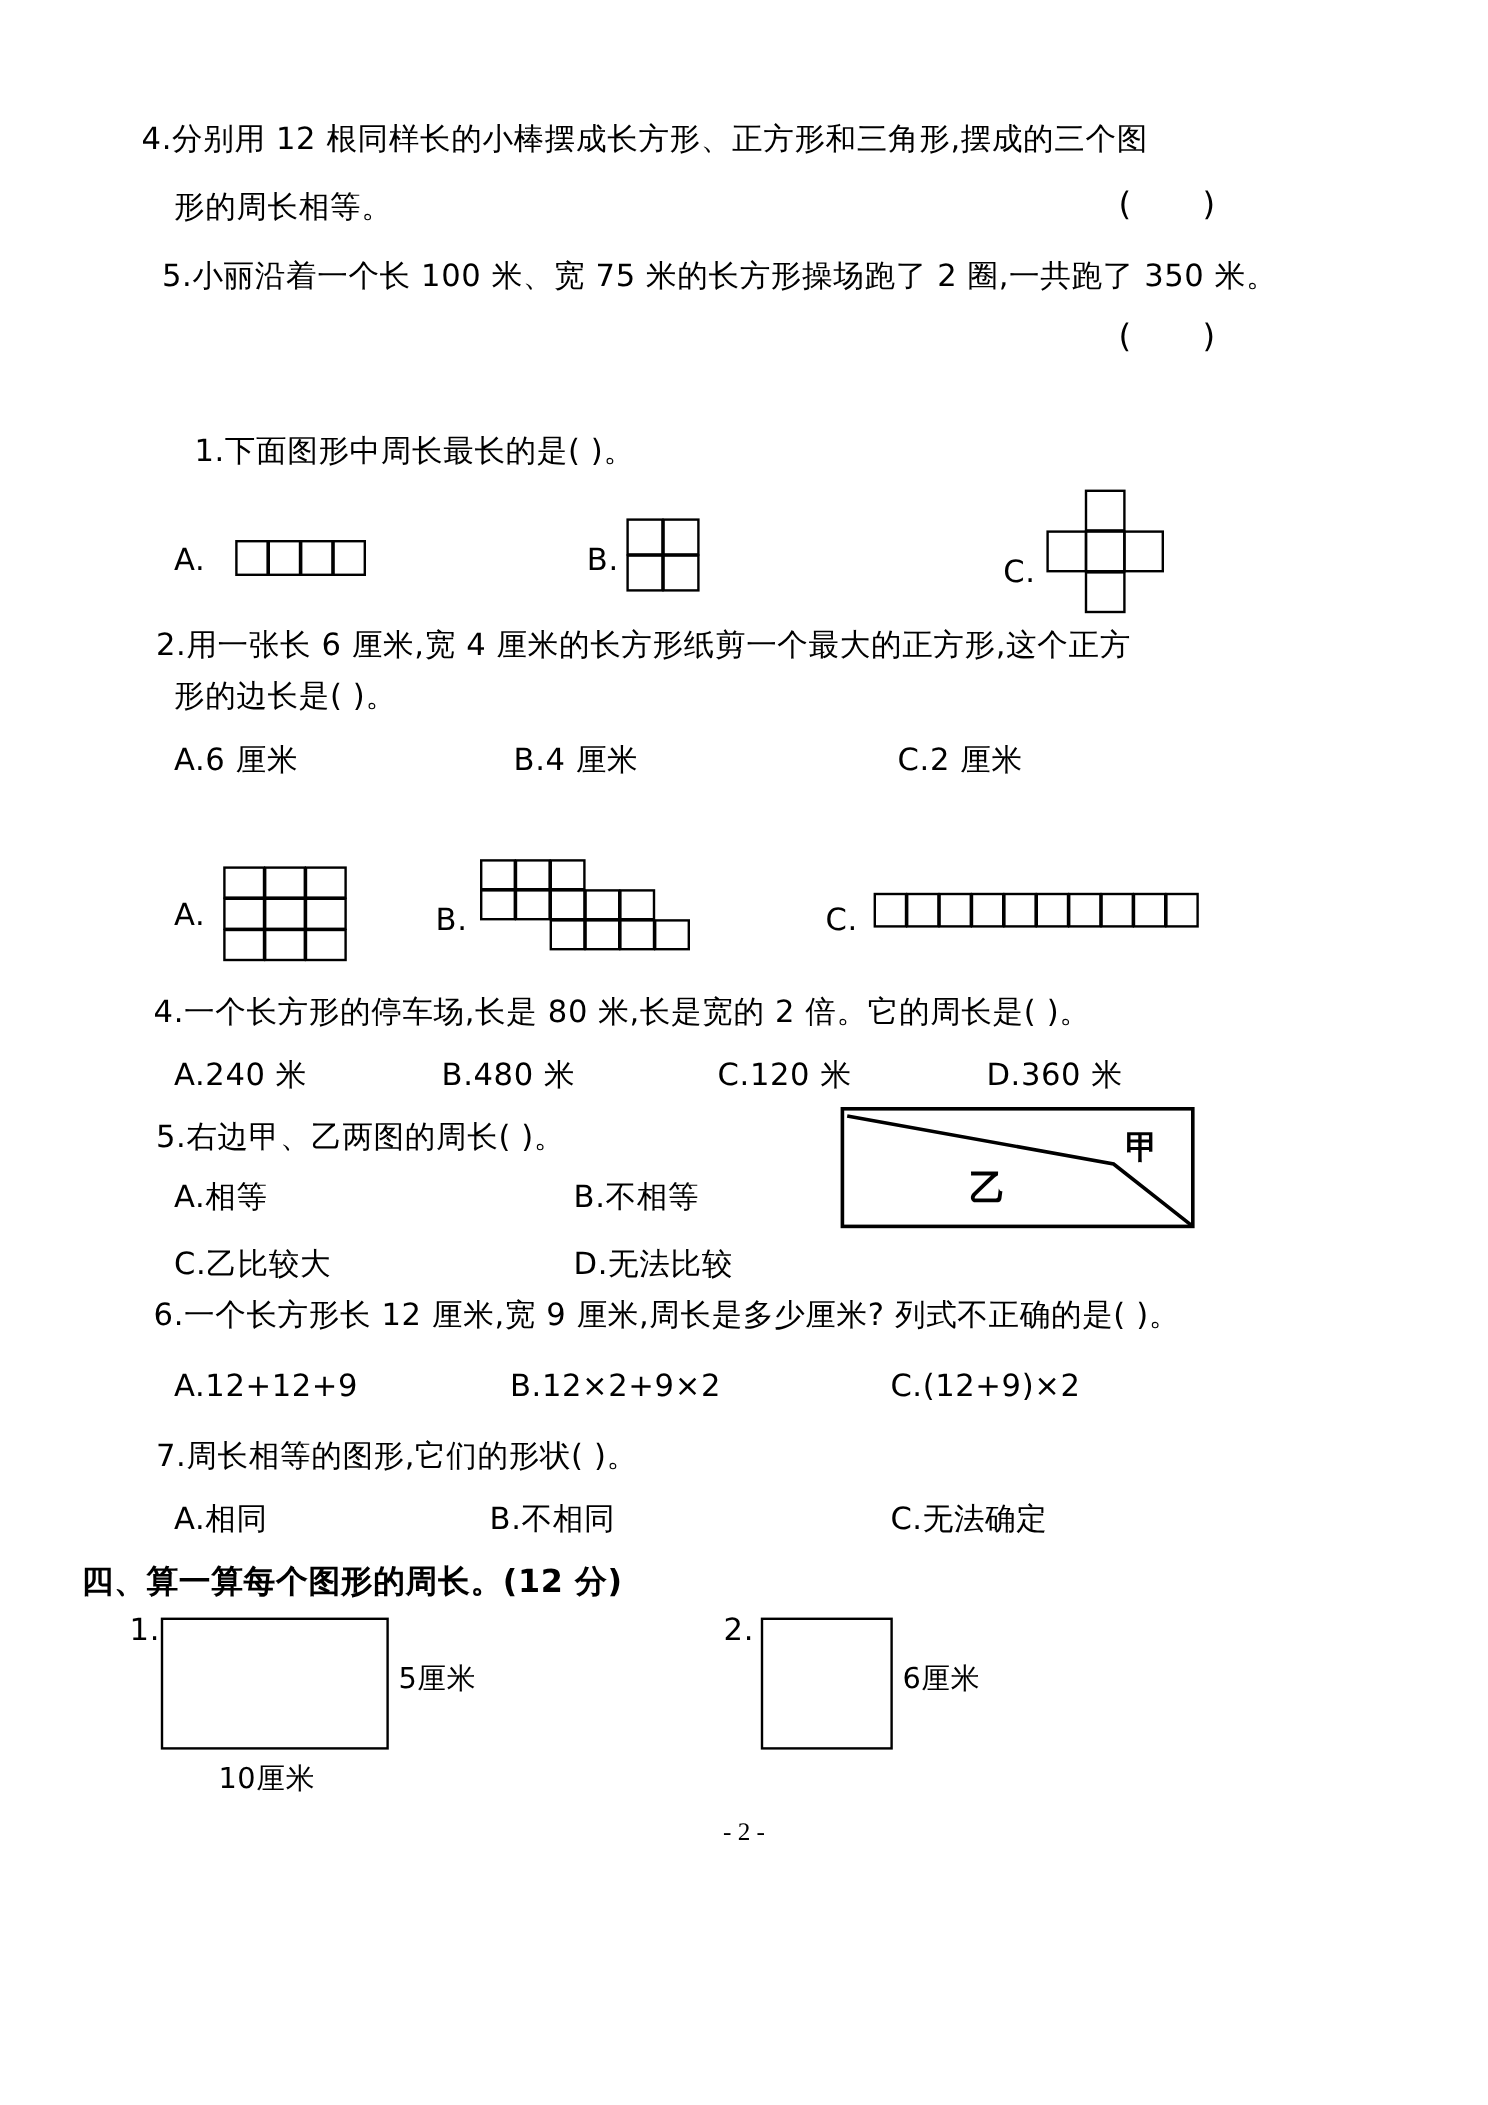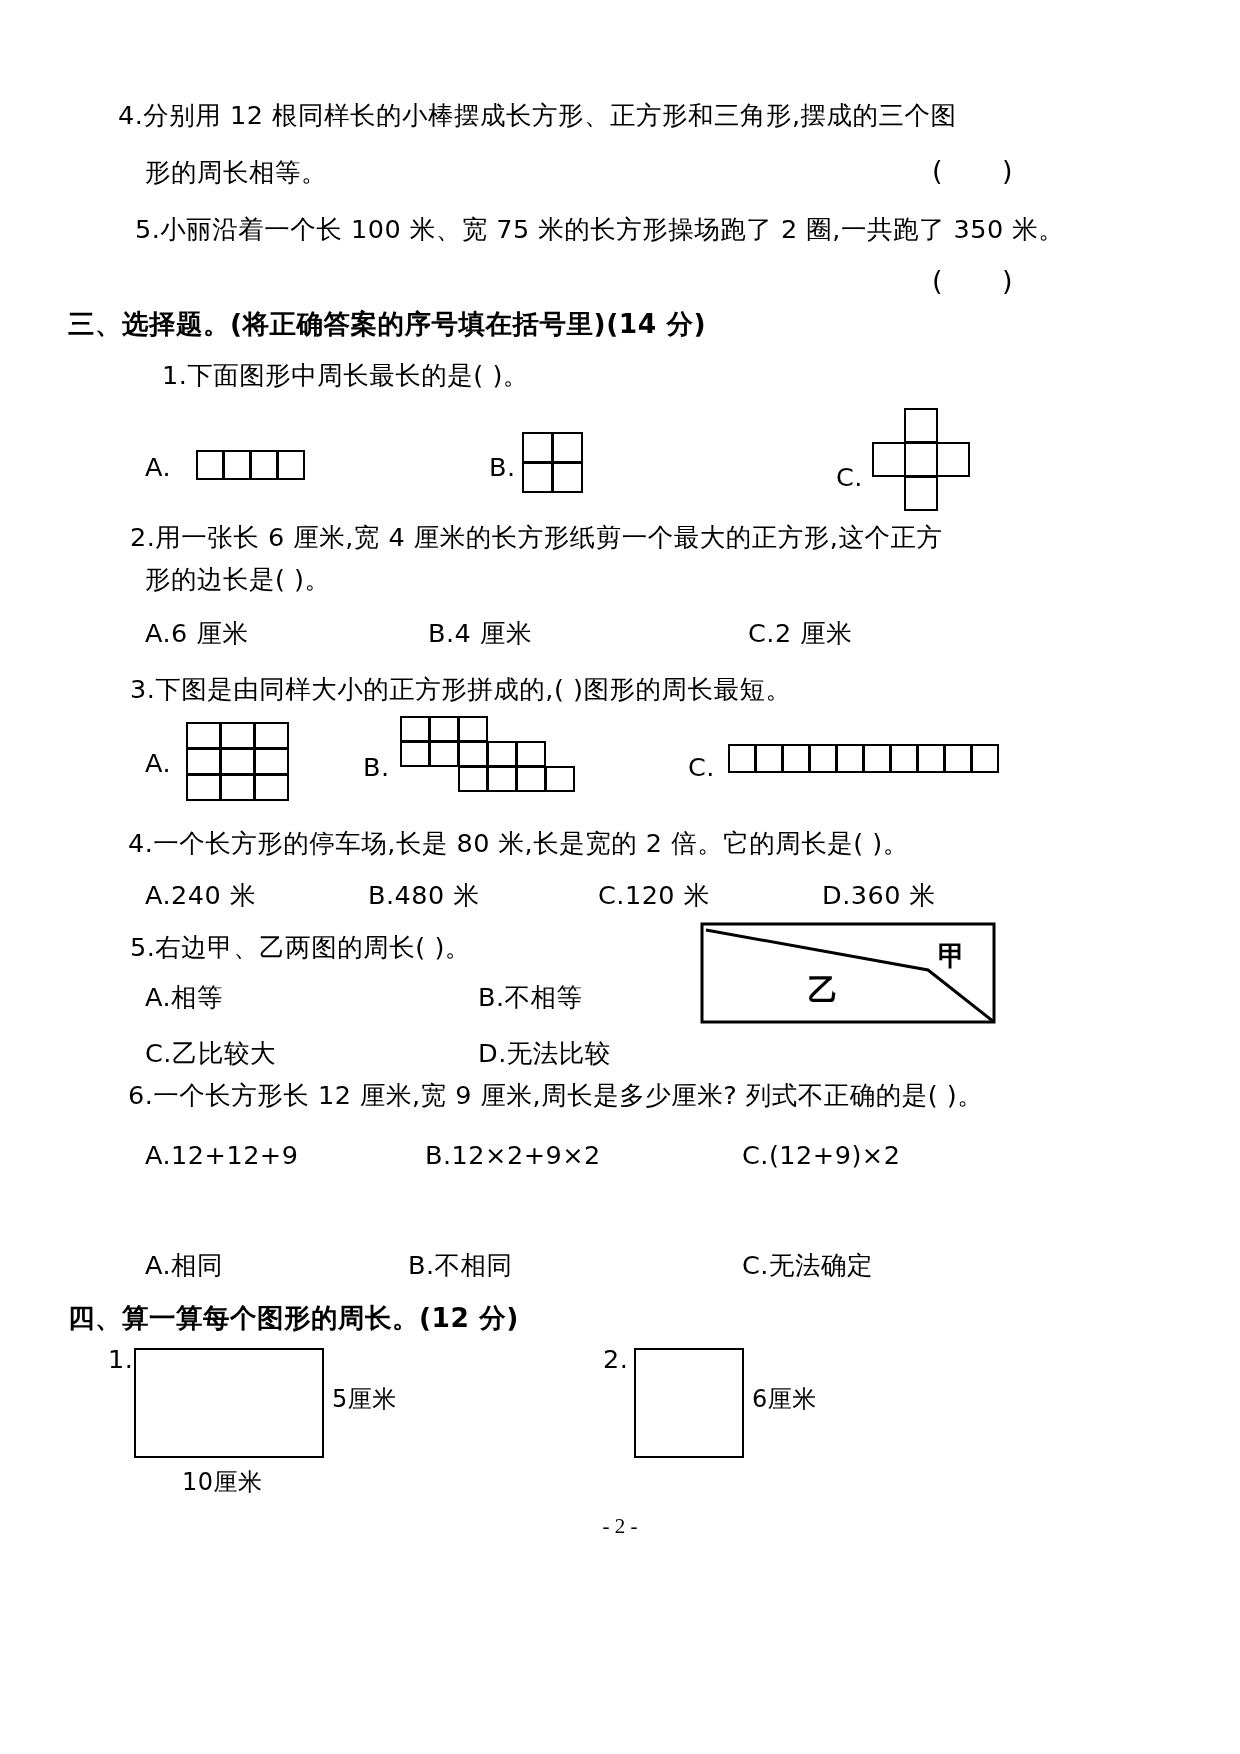--- a/index.html
+++ b/index.html
@@ -63,21 +63,20 @@
 
   <div class="para" style="left:118px; top:98px;">4.分别用 12 根同样长的小棒摆成长方形、正方形和三角形,摆成的三个图</div>
   <div class="para" style="left:145px; top:155px;">形的周长相等。</div>
   <div class="para" style="left:932px; top:155px; font-size:27px;">(</div>
   <div class="para" style="left:1002px; top:155px; font-size:27px;">)</div>
 
   <div class="para" style="left:135px; top:212px;">5.小丽沿着一个长 100 米、宽 75 米的长方形操场跑了 2 圈,一共跑了 350 米。</div>
   <div class="para" style="left:932px; top:265px; font-size:27px;">(</div>
   <div class="para" style="left:1002px; top:265px; font-size:27px;">)</div>
 
-  <div class="para bold" style="left:68px; top:306px; font-size:26.5px;">三、选择题。(将正确答案的序号填在括号里)(14 分)</div>
 
   <div class="para" style="left:138px; top:358px;margin-left:24px;">1.下面图形中周长最长的是(            )。</div>
 
   <div class="para" style="left:145px; top:452px;">A.</div>
   <div class="fig" style="left:196px; top:450px; width:110px; height:30px;">
     <div class="cell" style="left:0px; top:0px; width:28px; height:30px;"></div>
     <div class="cell" style="left:27px; top:0px; width:28px; height:30px;"></div>
     <div class="cell" style="left:54px; top:0px; width:28px; height:30px;"></div>
     <div class="cell" style="left:81px; top:0px; width:28px; height:30px;"></div>
   </div>
@@ -98,21 +97,20 @@
     <div class="cell" style="left:64px; top:34px; width:34px; height:35px;"></div>
     <div class="cell" style="left:32px; top:68px; width:34px; height:35px;"></div>
   </div>
 
   <div class="para" style="left:130px; top:520px;">2.用一张长 6 厘米,宽 4 厘米的长方形纸剪一个最大的正方形,这个正方</div>
   <div class="para" style="left:145px; top:562px;">形的边长是(           )。</div>
   <div class="para" style="left:145px; top:616px;">A.6 厘米</div>
   <div class="para" style="left:428px; top:616px;">B.4 厘米</div>
   <div class="para" style="left:748px; top:616px;">C.2 厘米</div>
 
-  <div class="para" style="left:130px; top:672px;">3.下图是由同样大小的正方形拼成的,(           )图形的周长最短。</div>
 
   <div class="para" style="left:145px; top:748px;">A.</div>
   <div class="fig" style="left:186px; top:722px; width:104px; height:78px;">
     <div class="cell" style="left:0px;  top:0px;  width:35px; height:27px;"></div>
     <div class="cell" style="left:34px; top:0px;  width:35px; height:27px;"></div>
     <div class="cell" style="left:68px; top:0px;  width:35px; height:27px;"></div>
     <div class="cell" style="left:0px;  top:26px; width:35px; height:27px;"></div>
     <div class="cell" style="left:34px; top:26px; width:35px; height:27px;"></div>
     <div class="cell" style="left:68px; top:26px; width:35px; height:27px;"></div>
     <div class="cell" style="left:0px;  top:52px; width:35px; height:27px;"></div>
@@ -169,20 +167,21 @@
     </svg>
     <div class="para cn" style="left:238px; top:16px; font-size:27px; font-weight:bold;">甲</div>
     <div class="para cn" style="left:108px; top:48px; font-size:30px; font-weight:bold;">乙</div>
   </div>
 
   <div class="para" style="left:128px; top:1078px;">6.一个长方形长 12 厘米,宽 9 厘米,周长是多少厘米? 列式不正确的是(          )。</div>
   <div class="para" style="left:145px; top:1140px;">A.12+12+9</div>
   <div class="para" style="left:425px; top:1140px;">B.12×2+9×2</div>
   <div class="para" style="left:742px; top:1140px;">C.(12+9)×2</div>
 
+  <div class="para" style="left:130px; top:1196px;">7.周长相等的图形,它们的形状(          )。</div>
   <div class="para" style="left:145px; top:1248px;">A.相同</div>
   <div class="para" style="left:408px; top:1248px;">B.不相同</div>
   <div class="para" style="left:742px; top:1248px;">C.无法确定</div>
 
   <div class="para bold" style="left:68px; top:1300px; font-size:26.5px;">四、算一算每个图形的周长。(12 分)</div>
 
   <div class="para" style="left:108px; top:1344px;">1.</div>
   <div class="rectbox" style="left:134px; top:1348px; width:190px; height:110px;"></div>
   <div class="para" style="left:332px; top:1383px; font-size:24px;">5厘米</div>
   <div class="para" style="left:182px; top:1466px; font-size:24px;">10厘米</div>

